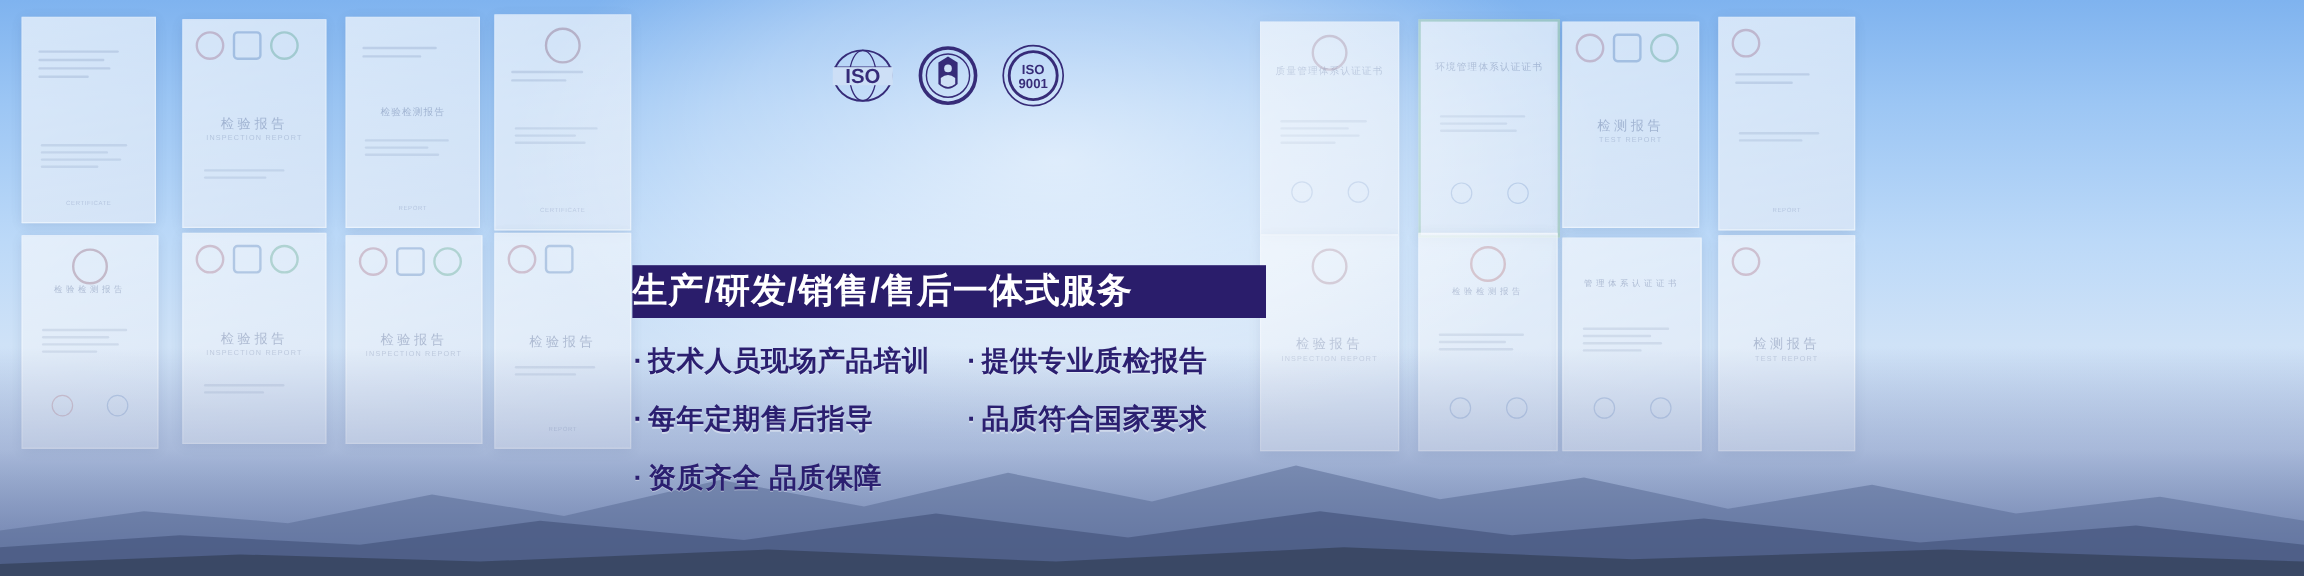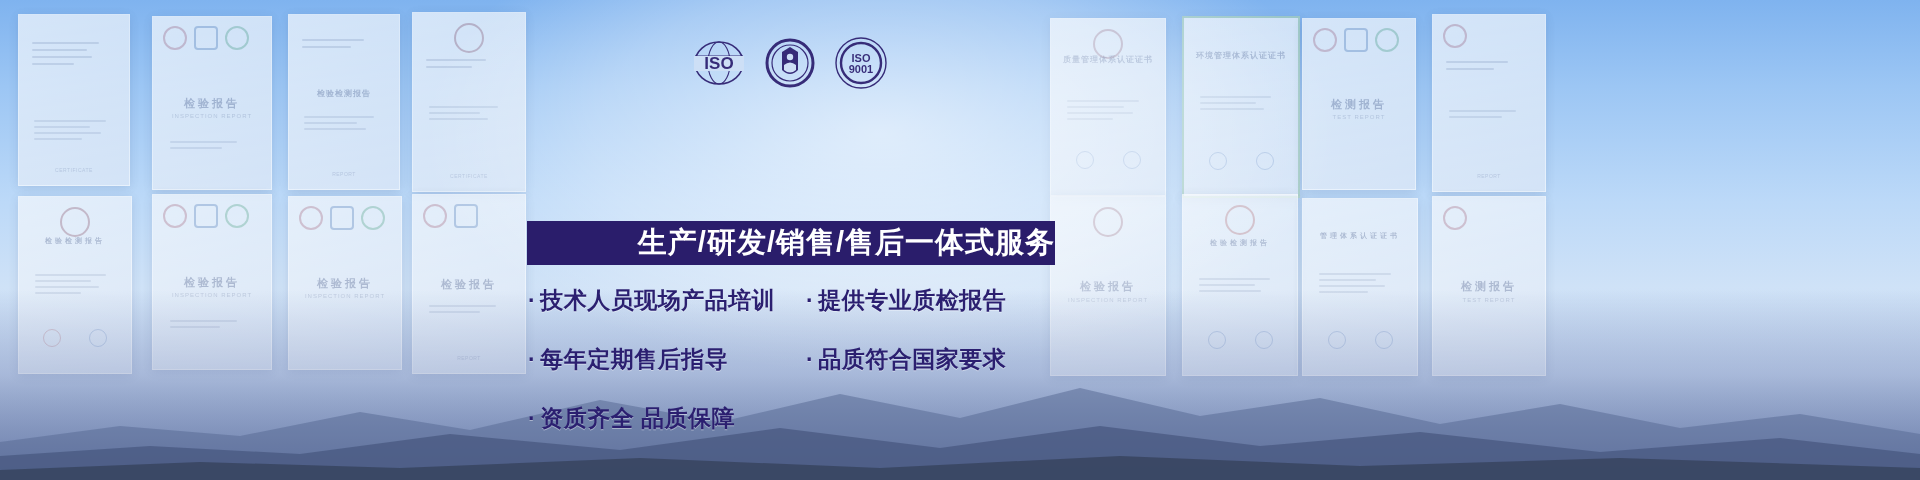--- a/index.html
+++ b/index.html
@@ -38,21 +38,21 @@
   .cert .c-logos{
     position:absolute;left:10px;top:10px;right:10px;height:22px;
     display:flex;gap:7px;align-items:center;
   }
   .cert .c-logo{width:20px;height:20px;border-radius:50%;border:2px solid rgba(150,50,70,.32);}
   .cert .c-logo.b{border-color:rgba(40,90,160,.34);border-radius:4px;}
   .cert .c-logo.g{border-color:rgba(40,140,90,.34);}
   .cert .c-title{
     position:absolute;left:0;right:0;top:46%;
     text-align:center;color:rgba(45,60,110,.38);
-    font-size:11px;letter-spacing:3px;font-weight:700;
+    font-size:11px;letter-spacing:3px;font-weight:400;
   }
   .cert .c-sub{
     position:absolute;left:0;right:0;top:56%;
     text-align:center;color:rgba(45,60,110,.26);font-size:6px;letter-spacing:1px;
   }
   .cert .c-lines{position:absolute;left:12%;right:12%;top:22%;}
   .cert .c-lines i{
     display:block;height:2px;margin-bottom:5px;border-radius:1px;
     background:rgba(60,80,130,.18);
   }
@@ -90,31 +90,31 @@
     position:absolute;left:505px;top:96px;width:570px;
     font-size:62px;line-height:1;font-weight:800;
     color:#2b1d6e;
     letter-spacing:2px;
     text-shadow:0 2px 0 rgba(255,255,255,.45);
     white-space:nowrap;
   }
   .subbar{
     position:absolute;left:527px;top:221px;width:528px;height:44px;
     background:#2a1d6b;
-    display:flex;align-items:center;justify-content:flex-end;
+    display:flex;align-items:center;justify-content:flex-start;
   }
   .subbar span{
     color:#ffffff;font-size:29px;font-weight:700;letter-spacing:1px;white-space:nowrap;
   }
 
   
   .bullets{
     position:absolute;left:528px;top:285px;width:540px;
     display:grid;grid-template-columns:278px 262px;
-    row-gap:28px;
+    row-gap:18px;
   }
   .bullet{
     color:#2b1f70;font-size:23px;font-weight:700;letter-spacing:.5px;white-space:nowrap;
     text-shadow:0 1px 0 rgba(255,255,255,.40);
   }
   .bullet .dot{margin-right:4px;}
 </style>
 </head>
 <body>
 

